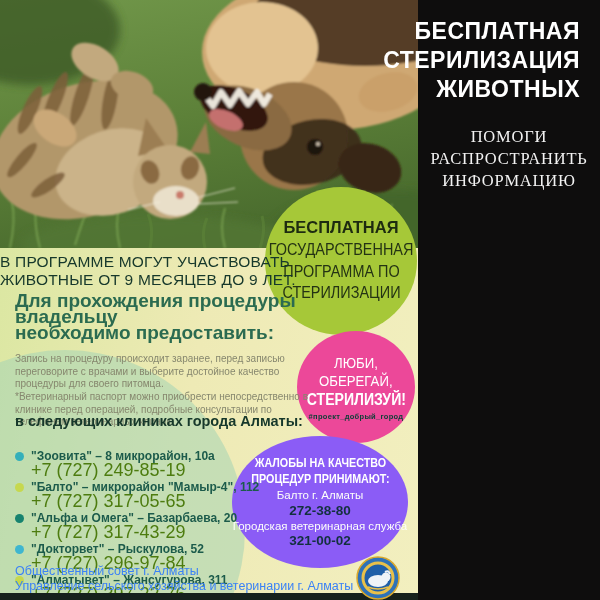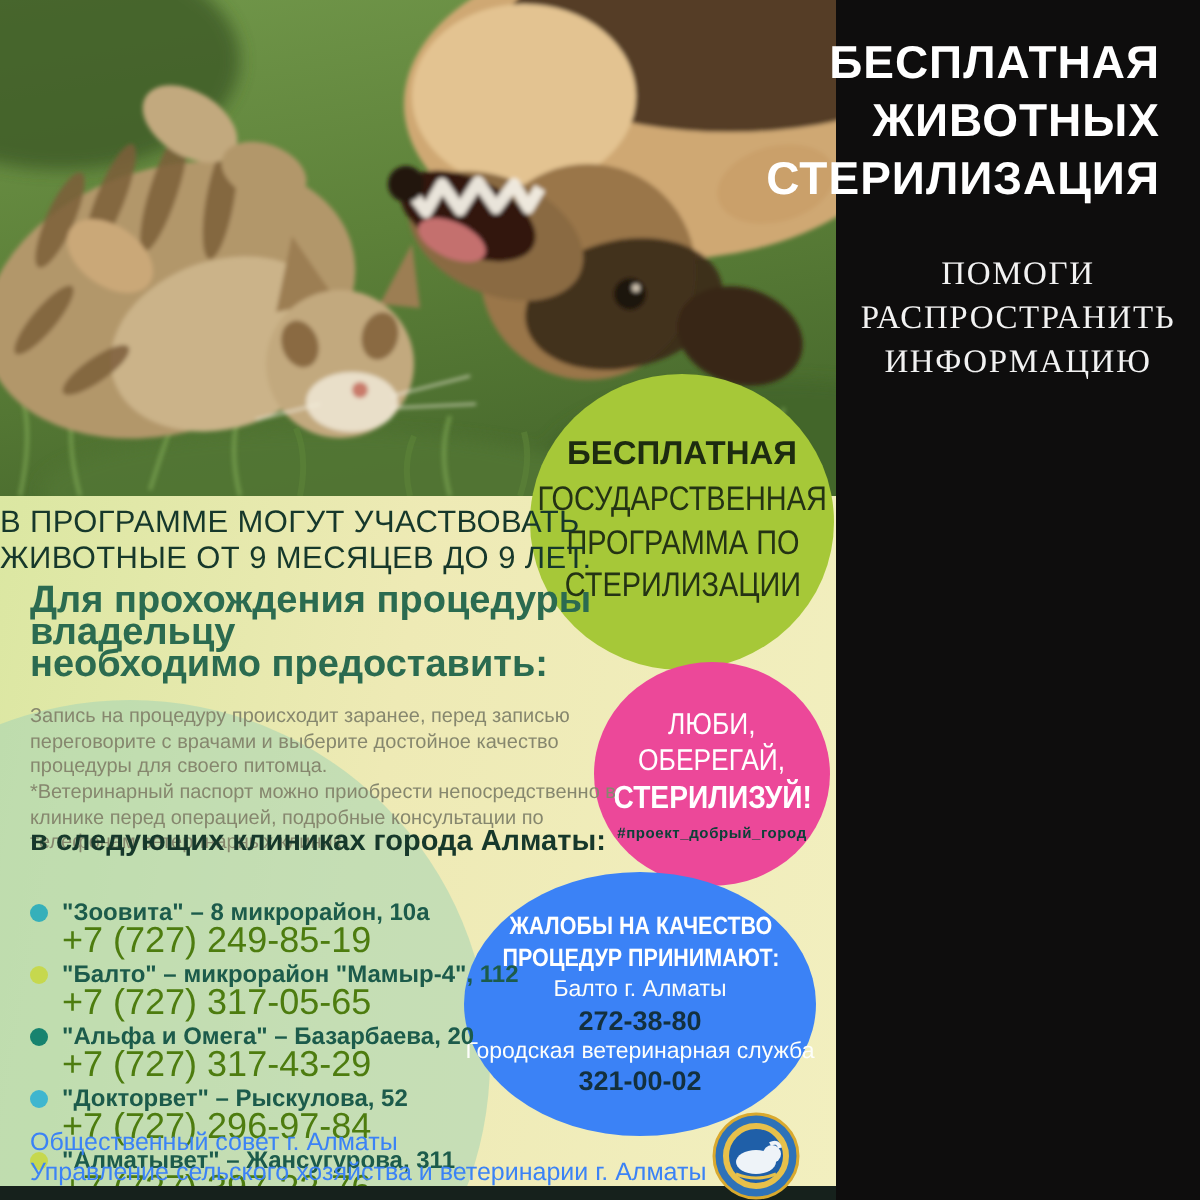--- a/index.html
+++ b/index.html
@@ -231,21 +231,21 @@
       <div class="gc-line">СТЕРИЛИЗАЦИИ</div>
     </div>
 
     <div class="circle teal-circle" style="background: #ec4899;">
       <div class="tc-line">ЛЮБИ,</div>
       <div class="tc-line">ОБЕРЕГАЙ,</div>
       <div class="tc-bold">СТЕРИЛИЗУЙ!</div>
       <div class="tc-tag">#проект_добрый_город</div>
     </div>
 
-    <div class="circle blue-circle" style="background: #3b82f6;">
+    <div class="circle blue-circle" style="background: #8b5cf6;">
       <div class="bc-hline">ЖАЛОБЫ НА КАЧЕСТВО</div>
       <div class="bc-hline">ПРОЦЕДУР ПРИНИМАЮТ:</div>
       <div class="bc-name">Балто г. Алматы</div>
       <div class="bc-phone">272-38-80</div>
       <div class="bc-name">Городская ветеринарная служба</div>
       <div class="bc-phone">321-00-02</div>
     </div>
 
     <div class="blk footer">
       <div>Общественный совет г. Алматы</div>
@@ -260,22 +260,22 @@
       <path d="M29 16 q4 -2 5 2" stroke="#eef3f8" stroke-width="2" fill="none"></path>
       <path d="M12 31 q10 4 20 0" stroke="#e8c04a" stroke-width="1.5" fill="none"></path>
     </svg>
 
     <div class="bottom-strip"></div>
   </div>
 
   <div class="panel">
     <div class="panel-title">
       <div>БЕСПЛАТНАЯ</div>
+      <div>СТЕРИЛИЗАЦИЯ</div>
       <div>ЖИВОТНЫХ</div>
-      <div>СТЕРИЛИЗАЦИЯ</div>
     </div>
     <div class="panel-sub">
       <div>ПОМОГИ</div>
       <div>РАСПРОСТРАНИТЬ</div>
       <div>ИНФОРМАЦИЮ</div>
     </div>
   </div>
 
 </div>
 

